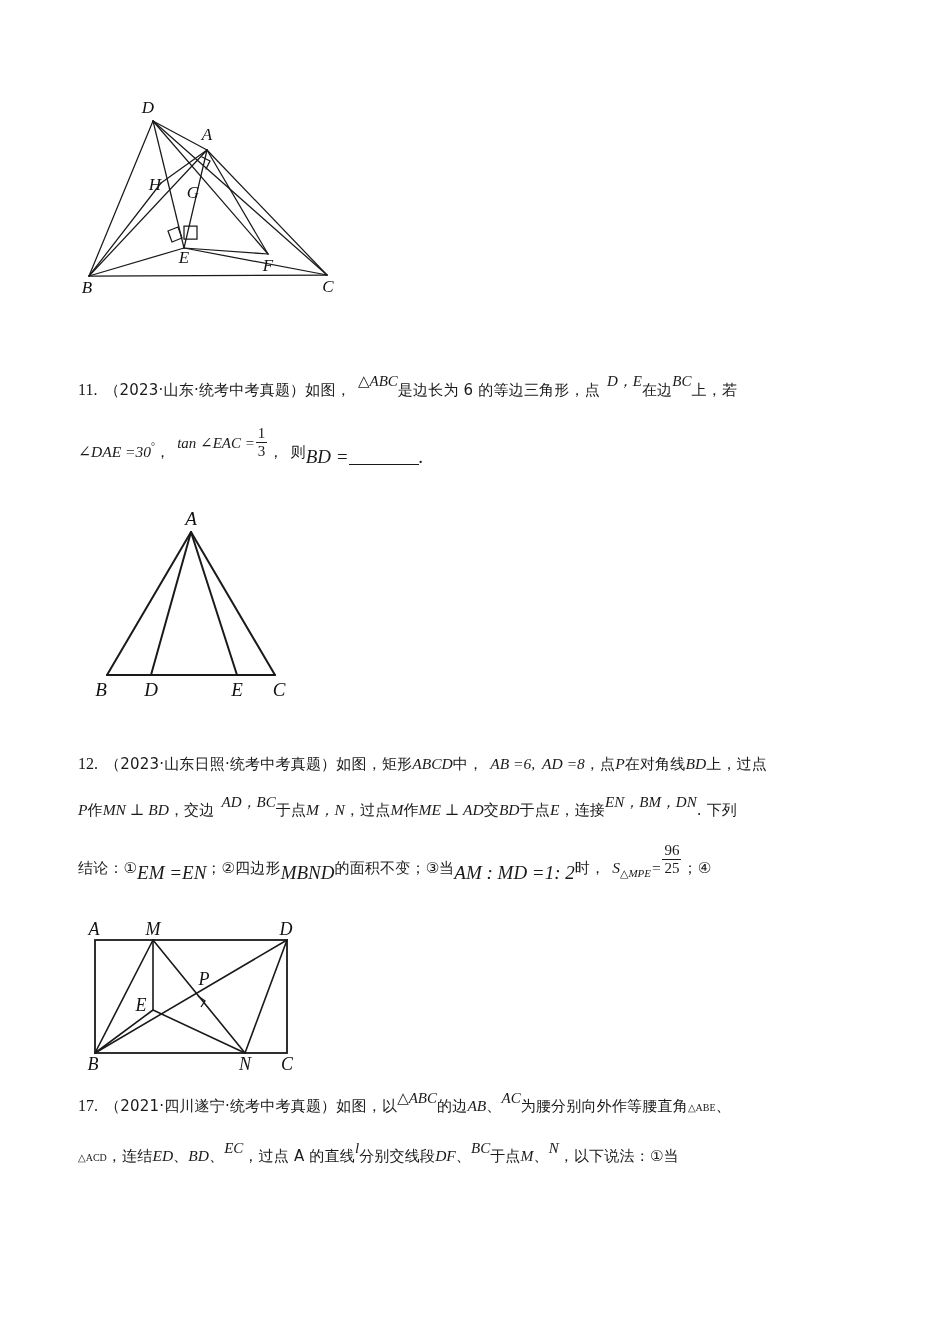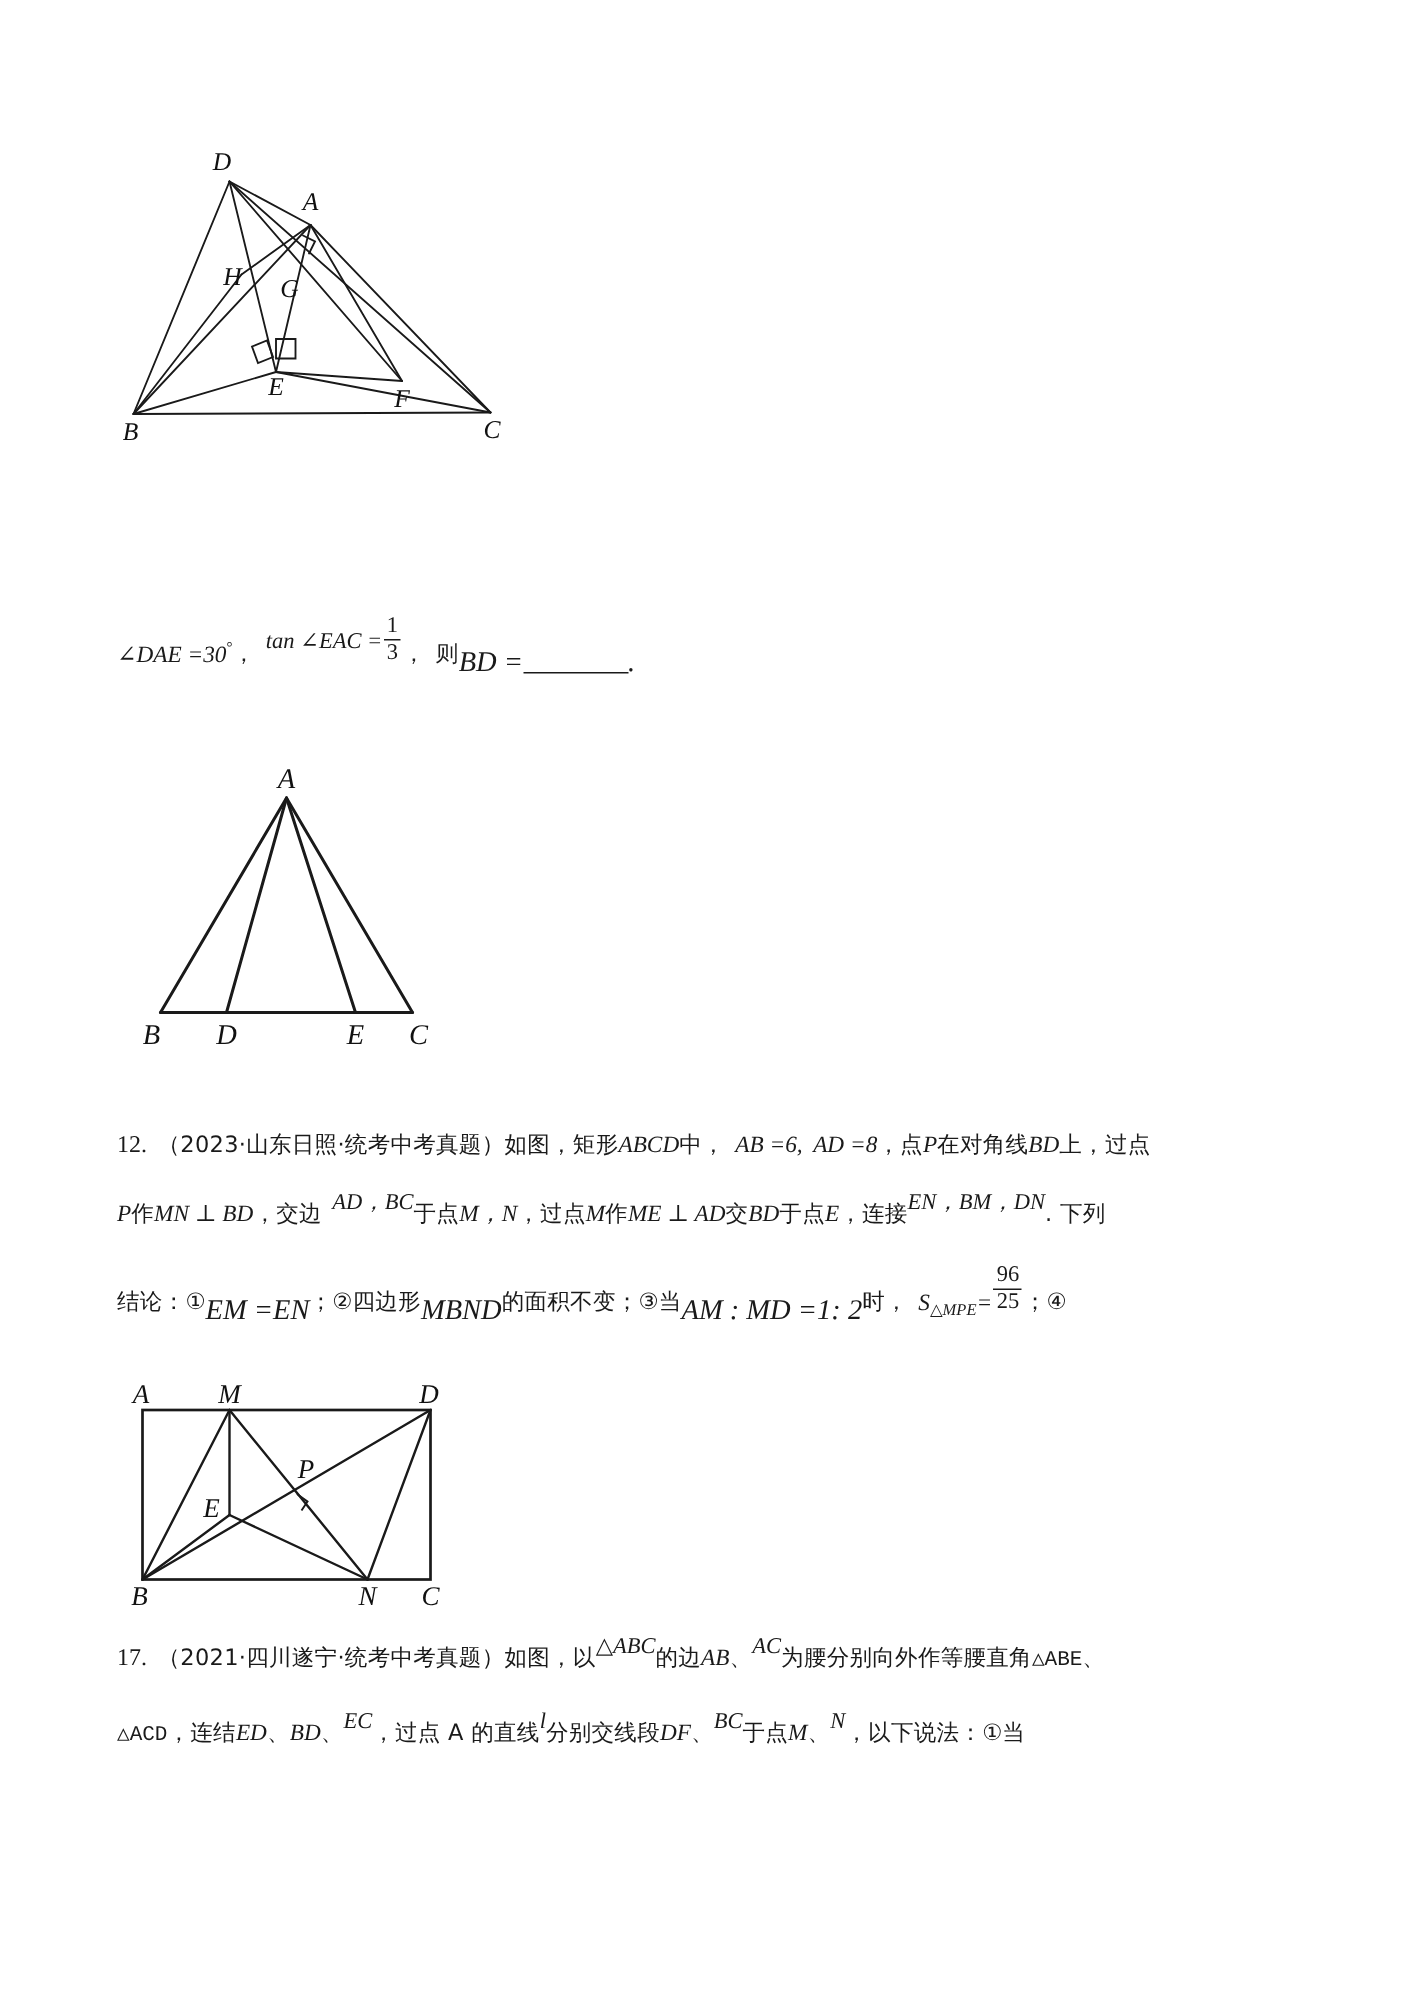--- a/index.html
+++ b/index.html
@@ -125,22 +125,22 @@
     display: inline-block;
     border-bottom: 1.4px solid #1a1a1a;
     height: 11px;
     vertical-align: baseline;
   }
   .circ {
     font-family: "DejaVu Sans", "Liberation Sans", sans-serif;
     font-size: 15px;
   }
   .tri-sym {
-    font-family: Liberation Mono, monospace;
-    font-size: 14px;
+    font-family: Liberation Serif, serif;
+    font-size: 10px;
   }
   .spacer-sm { display: inline-block; width: 7px; }
 </style>
 </head>
 <body>
 
 <div class="page">
 
   <div class="figure" style="left:60px; top:95px;">
     <svg width="300" height="210" viewBox="0 0 300 210">
@@ -175,20 +175,23 @@
         <text x="133" y="103">G</text>
         <text x="124" y="168">E</text>
         <text x="208" y="176">F</text>
         <text x="27" y="198">B</text>
         <text x="268" y="197">C</text>
       </g>
     </svg>
   </div>
 
   <div class="qblock" style="top:382px;">
+    <span class="line">
+      <span class="num">11.</span><span class="spacer-sm"></span><span class="cn">（2023·山东·统考中考真题）</span><span class="cn">如图，</span><span class="spacer-sm"></span><span class="raise">△ABC</span><span class="cn">是边长为 6 的等边三角形，点</span><span class="spacer-sm"></span><span class="raise">D，E</span><span class="cn">在边</span><span class="raise">BC</span><span class="cn">上，若</span>
+    </span>
     <span class="line" style="margin-top:38px;">
       <span class="mi">∠DAE =30</span><span class="sup">°</span><span class="cn">，</span><span class="spacer-sm"></span><span class="raise">tan ∠EAC =</span><span class="frac" style="top:-10px;"><span class="top">1</span><span class="bar"></span><span class="bot">3</span></span><span class="cn">，</span><span class="spacer-sm"></span><span class="cn">则</span><span class="drop">BD =</span><span class="blank-line" style="width:70px; position:relative; top:8px;"></span><span class="drop">.</span>
     </span>
   </div>
 
   <div class="figure" style="left:75px; top:510px;">
     <svg width="230" height="190" viewBox="0 0 230 190">
       <g stroke="#1a1a1a" stroke-width="2" fill="none" stroke-linecap="round">
         <line x1="32" y1="165" x2="200" y2="165"></line>
         <line x1="32" y1="165" x2="116" y2="22"></line>

